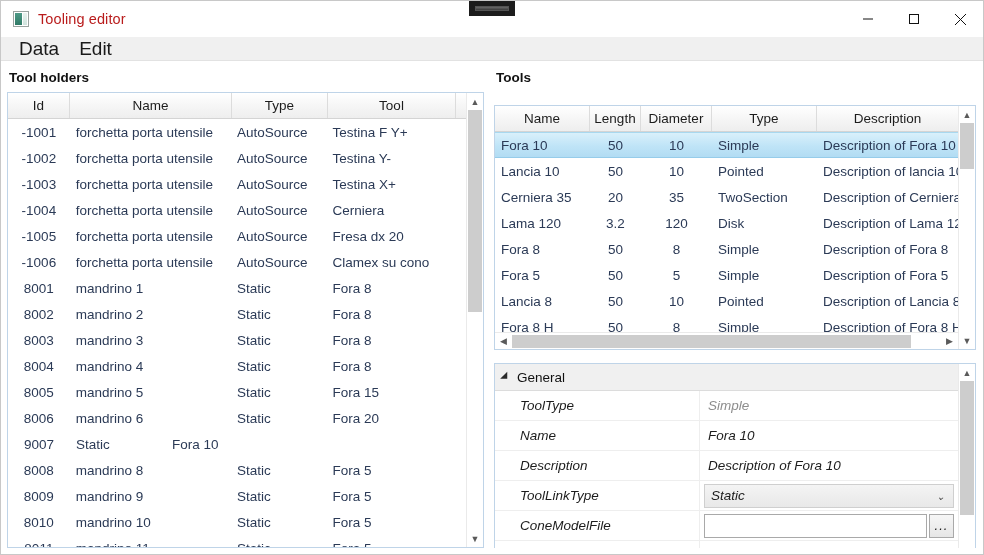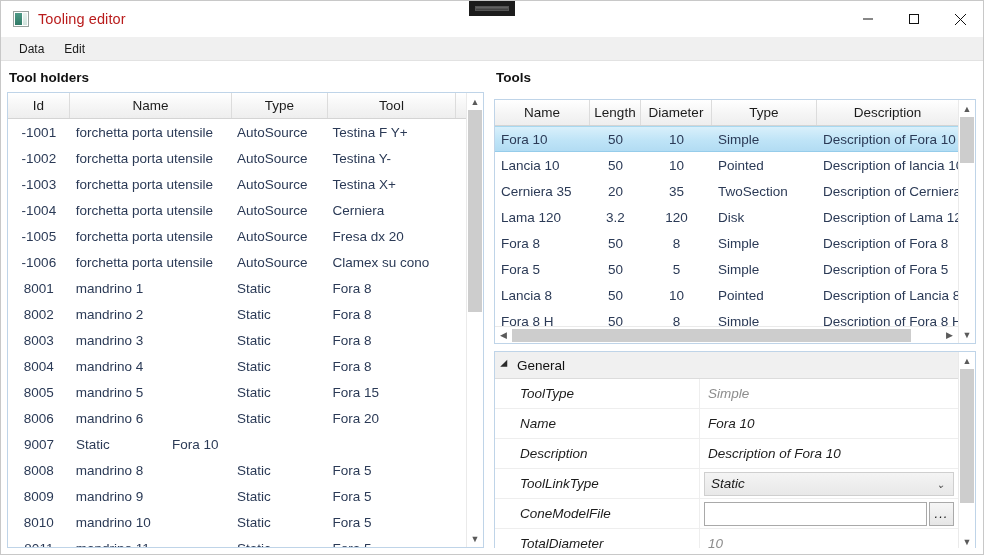--- a/index.html
+++ b/index.html
@@ -71,34 +71,34 @@
   }
   
   .menubar {
     height: 24px; min-height: 24px;
     background: #f0f0f0;
     border-bottom: 1px solid #e2e2e2;
     display: flex; align-items: center;
     padding-left: 8px;
   }
   .menuitem {
-    font-size: 12px; color: #1a1a1a;
+    font-size: 19px; color: #1a1a1a;
     padding: 2px 10px; cursor: default;
   }
   
   .body-area {
     flex: 1; display: flex;
     background: #ffffff;
     padding: 6px 7px 6px 6px;
     gap: 10px;
     overflow: hidden;
   }
   .pane { display: flex; flex-direction: column; overflow: hidden; }
   .pane-left  { width: 477px; }
-  .pane-right { flex: 1; display: flex; flex-direction: column; gap: 7px; }
+  .pane-right { flex: 1; display: flex; flex-direction: column; gap: 13px; }
   .pane-heading {
     font-size: 13.5px; font-weight: bold; color: #121212;
     padding: 3px 0 7px 2px;
   }
   
   .grid {
     border: 1px solid #bfd4e8;
     background: #ffffff;
     flex: 1; display: flex; flex-direction: column;
     overflow: hidden; position: relative;

